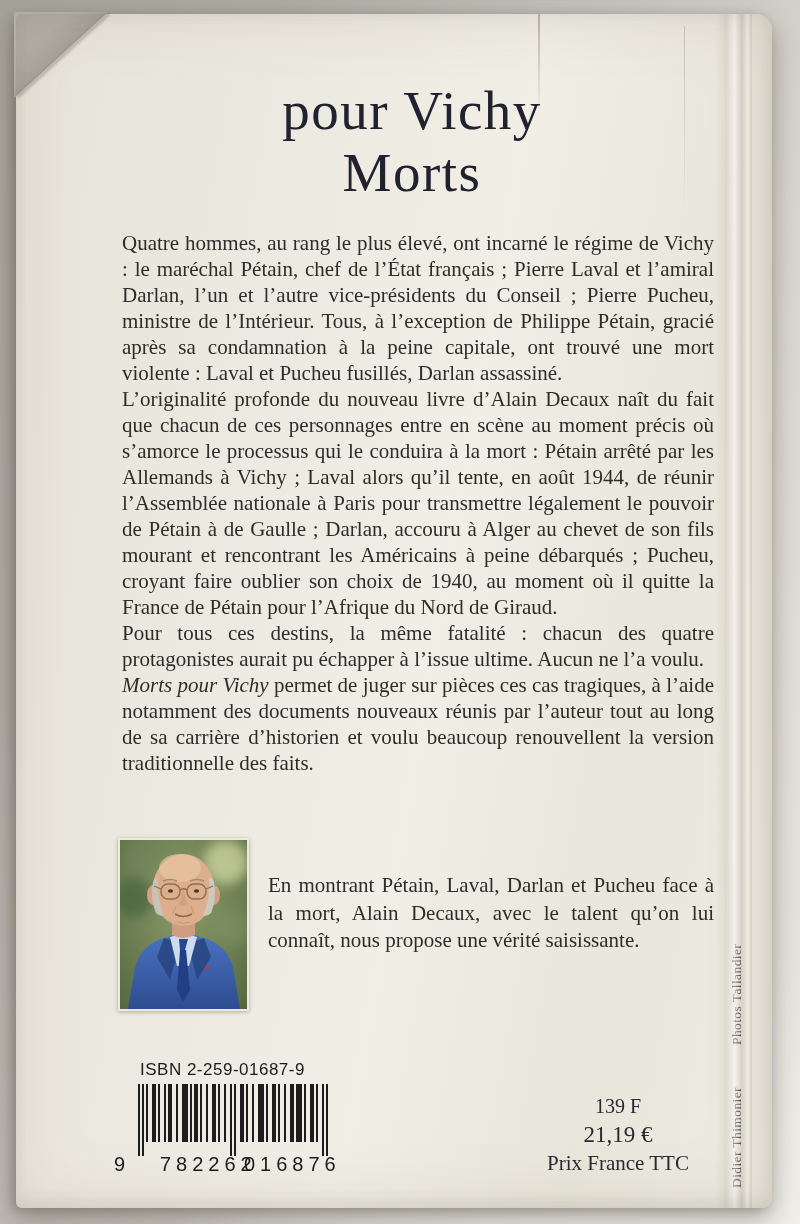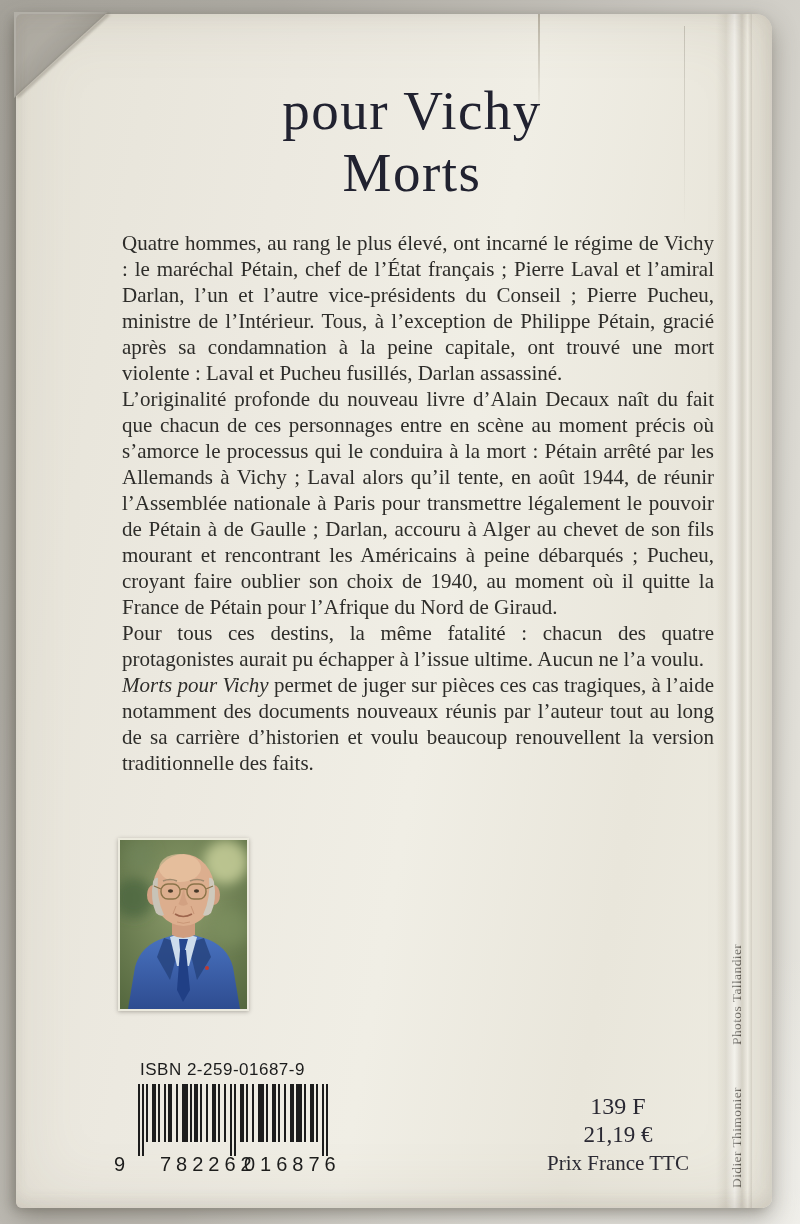--- a/index.html
+++ b/index.html
@@ -62,21 +62,21 @@
     font-family:"Liberation Sans", sans-serif;color:#1c1c1c;}
   .isbn-label{position:absolute;left:26px;top:0;font-size:17px;font-weight:normal;letter-spacing:.5px;}
   .bars{position:absolute;left:24px;top:24px;}
   .bc-digit{position:absolute;top:116px;font-size:20px;transform:translateY(-100%);}
   .bc-lead{left:0;}
   .bc-g1{left:46px;letter-spacing:5px;}
   .bc-g2{left:130px;letter-spacing:5px;}
   .price-block{
     position:absolute;left:486px;top:1078px;width:232px;text-align:center;color:#2a2933;
   }
-  .price-f{font-size:24px;line-height:28px;}
+  .price-f{font-size:20px;line-height:28px;}
   .price-e{font-size:23px;line-height:29px;}
   .price-n{font-size:21px;line-height:28px;}
   .credits{
     position:absolute;left:712px;top:1174px;width:300px;height:18px;
     transform:rotate(-90deg);transform-origin:0 0;
     display:flex;gap:42px;align-items:center;
     font-size:13.5px;letter-spacing:.4px;color:#3a372f;white-space:nowrap;
   }
 </style>
 </head>
@@ -140,20 +140,21 @@
       <ellipse cx="50.5" cy="51" rx="2.6" ry="1.8" fill="#453728"></ellipse>
       <ellipse cx="76.5" cy="51" rx="2.6" ry="1.8" fill="#453728"></ellipse>
       <path d="M63,50 Q61,59 58.5,64 Q63,67.5 68,64 Q64.5,58 64.5,50" fill="#d09f80" opacity=".85"></path>
       <path d="M56,66 Q54,71 53,74 M71,66 Q73,71 74,74" stroke="#b27a5c" stroke-width="1" opacity=".5" fill="none"></path>
       <path d="M55,74 Q63,79 72,74" stroke="#9d644c" stroke-width="1.7" fill="none"></path>
       <path d="M57,82 Q63,84.5 70,82" stroke="#b27a5c" stroke-width="1" opacity=".45" fill="none"></path>
       <circle cx="87" cy="128" r="2" fill="#bf392e"></circle>
     </svg>
   </div>
 
+  <div class="blurb">En montrant Pétain, Laval, Darlan et Pucheu face à la mort, Alain Decaux, avec le talent qu’on lui connaît, nous propose une vérité saisissante.</div>
 
   <div class="barcode-block">
     <div class="isbn-label">ISBN 2-259-01687-9</div>
     <svg class="bars" width="190" height="76" viewBox="0 0 190 76" xmlns="http://www.w3.org/2000/svg">
       <g fill="#1d1d1d">
         <rect x="0" y="0" width="2" height="72"></rect>
           <rect x="4" y="0" width="2" height="72"></rect>
         <rect x="8" y="0" width="2" height="58"></rect>
           <rect x="14" y="0" width="4" height="58"></rect>
         <rect x="20" y="0" width="2" height="58"></rect>

